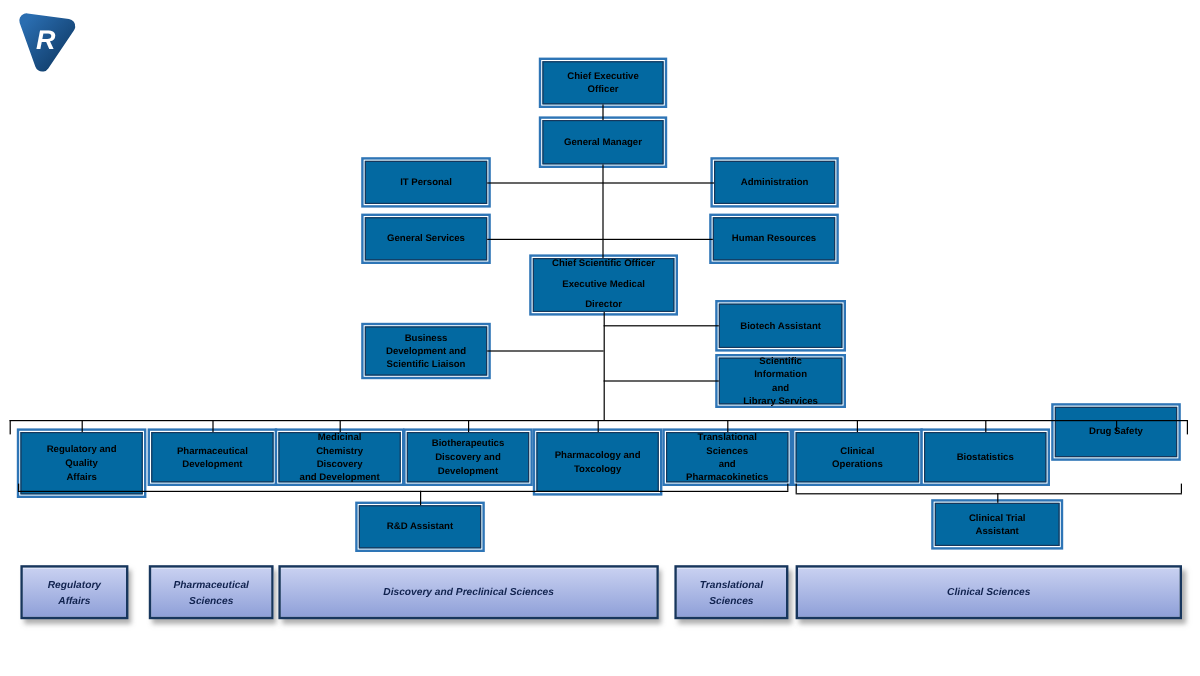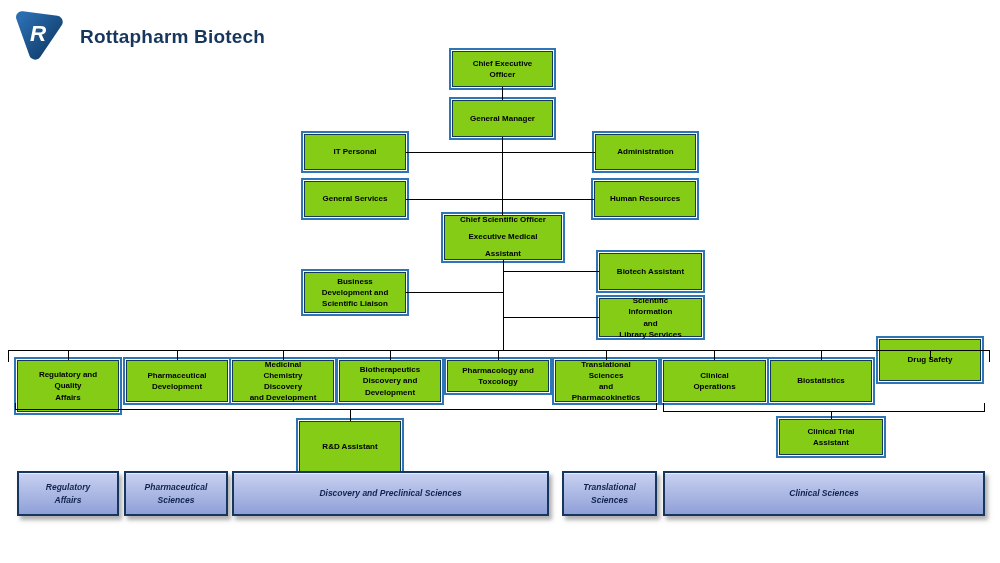--- a/index.html
+++ b/index.html
@@ -32,21 +32,21 @@
     letter-spacing:.2px;
     white-space:nowrap;
   }
   .logo{
     position:absolute;
     left:10px; top:6px;
     width:56px; height:56px;
   }
   .box{
     position:absolute;
-    background:#84cc16;
+    background:#0369a1;
     border:1px solid var(--box-inner);
     box-shadow:0 0 0 1px #ffffff, 0 0 0 3px var(--box-outer);
     display:flex;
     align-items:center;
     justify-content:center;
     text-align:center;
     font-size:8px;
     font-weight:bold;
     color:#000;
     line-height:1.4;
@@ -87,21 +87,20 @@
   <svg class="logo" viewBox="0 0 60 60" aria-hidden="true">
     <defs>
       <linearGradient id="lg" x1="0" y1="0" x2="1" y2="1">
         <stop offset="0" stop-color="#2a6db0"></stop>
         <stop offset="1" stop-color="#0f3a66"></stop>
       </linearGradient>
     </defs>
     <path d="M13 12 L50 17 L27 51 Z" fill="url(#lg)" stroke="url(#lg)" stroke-width="13" stroke-linejoin="round"></path>
     <text x="30" y="37" text-anchor="middle" font-size="24" font-weight="bold" font-style="italic" fill="#ffffff" font-family="Liberation Sans, sans-serif">R</text>
   </svg>
-  <div class="brand-title">Rottapharm Biotech</div>
 
   <div class="box" style="left:452px;top:51px;width:101px;height:36px">
     <span>Chief Executive Officer</span>
   </div>
   <div class="box" style="left:452px;top:100px;width:101px;height:37px">
     <span>General Manager</span>
   </div>
   <div class="box" style="left:304px;top:134px;width:102px;height:36px">
     <span>IT Personal</span>
   </div>
@@ -109,21 +108,21 @@
     <span>Administration</span>
   </div>
   <div class="box" style="left:304px;top:181px;width:102px;height:36px">
     <span>General Services</span>
   </div>
   <div class="box" style="left:594px;top:181px;width:102px;height:36px">
     <span>Human Resources</span>
   </div>
   <div class="box gap" style="left:444px;top:215px;width:118px;height:45px">
     <span>Chief Scientific Officer
-Executive Medical Assistant</span>
+Executive Medical Director</span>
   </div>
   <div class="box" style="left:304px;top:272px;width:102px;height:41px">
     <span>Business
 Development and
 Scientific Liaison</span>
   </div>
   <div class="box" style="left:599px;top:253px;width:103px;height:37px">
     <span>Biotech Assistant</span>
   </div>
   <div class="box" style="left:599px;top:298px;width:103px;height:39px">
@@ -143,47 +142,47 @@
   <div class="box" style="left:232px;top:360px;width:102px;height:42px">
     <span>Medicinal
 Chemistry Discovery
 and Development</span>
   </div>
   <div class="box" style="left:339px;top:360px;width:102px;height:42px">
     <span>Biotherapeutics
 Discovery and
 Development</span>
   </div>
-  <div class="box" style="left:447px;top:360px;width:102px;height:32px">
+  <div class="box" style="left:447px;top:360px;width:102px;height:50px">
     <span>Pharmacology and
 Toxcology</span>
   </div>
   <div class="box" style="left:555px;top:360px;width:102px;height:42px">
     <span>Translational Sciences
 and Pharmacokinetics</span>
   </div>
   <div class="box" style="left:663px;top:360px;width:103px;height:42px">
     <span>Clinical
 Operations</span>
   </div>
   <div class="box" style="left:770px;top:360px;width:102px;height:42px">
     <span>Biostatistics</span>
   </div>
   <div class="box" style="left:879px;top:339px;width:102px;height:42px">
     <span>Drug Safety</span>
   </div>
 
-  <div class="box" style="left:299px;top:421px;width:102px;height:51px">
+  <div class="box" style="left:299px;top:421px;width:102px;height:36px">
     <span>R&amp;D Assistant</span>
   </div>
   <div class="box" style="left:779px;top:419px;width:104px;height:36px">
     <span>Clinical Trial Assistant</span>
   </div>
 
-  <div class="group" style="left:17px;top:471px;width:102px;height:45px">
+  <div class="group" style="left:17px;top:471px;width:90px;height:45px">
     <span>Regulatory
 Affairs</span>
   </div>
   <div class="group" style="left:124px;top:471px;width:104px;height:45px">
     <span>Pharmaceutical
 Sciences</span>
   </div>
   <div class="group" style="left:232px;top:471px;width:317px;height:45px">
     <span>Discovery and Preclinical Sciences</span>
   </div>

